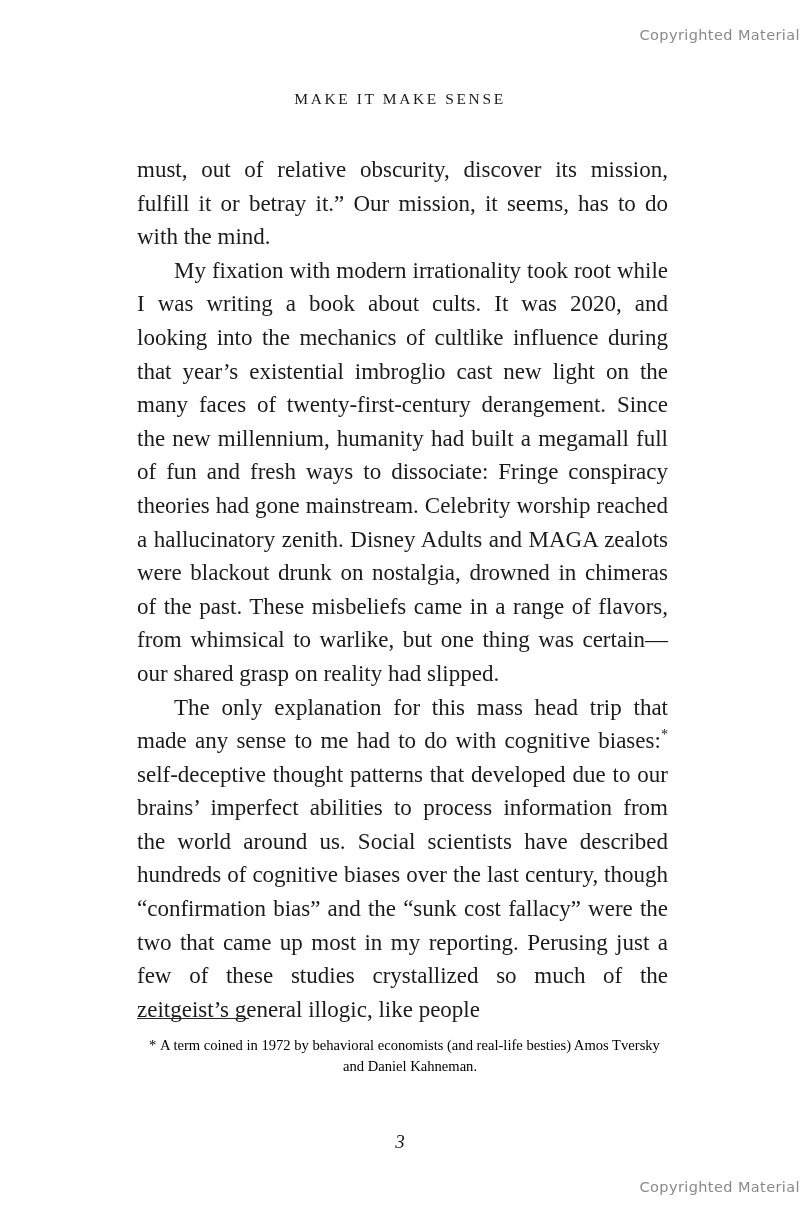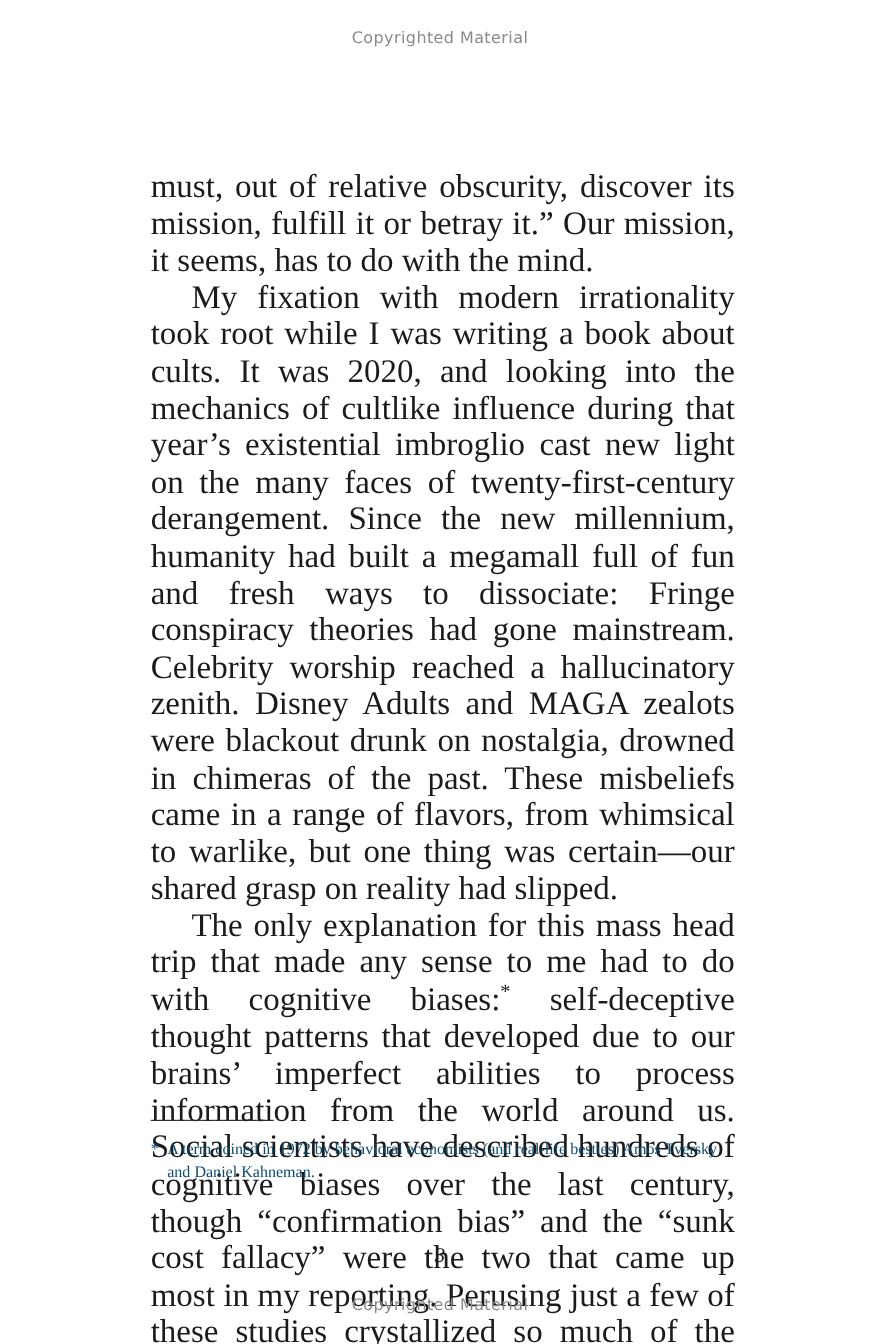--- a/index.html
+++ b/index.html
@@ -21,21 +21,21 @@
     inset: 0;
     width: 800px;
     height: 1222px;
   }
 
   
   .watermark {
     position: absolute;
     left: 0;
     width: 800px;
-    text-align: center;
+    text-align: right;
     font-family: "DejaVu Sans", "Liberation Sans", sans-serif;
     font-size: 14.5px;
     letter-spacing: 0.4px;
     color: #8a8a8a;
     white-space: nowrap;
   }
   .watermark-top { top: 27px; }
   .watermark-bottom { top: 1179px; }
 
   
@@ -55,21 +55,21 @@
   
   .text-block {
     position: absolute;
     left: 137px;
     top: 153px;
     width: 531px;
   }
 
   p.body-par {
     margin: 0;
-    font-size: 30px;
+    font-size: 23px;
     line-height: 33.6px;
     text-align: justify;
     text-justify: inter-word;
     hyphens: manual;
     -webkit-hyphens: manual;
     color: #1b1b1b;
   }
   p.body-par.indented { text-indent: 37px; }
 
   .ital { }
@@ -90,24 +90,24 @@
   .footnote-rule {
     width: 112px;
     height: 1px;
     background: #2a2a2a;
     margin: 0 0 16px 0;
   }
   .footnote {
     margin: 0;
     font-size: 14.6px;
     line-height: 20.5px;
-    color: #0c4a6e;
+    color: #000000;
     padding-left: 15px;
     text-indent: -15px;
-    text-align: left;
+    text-align: center;
   }
   .footnote .fn-marker {
     display: inline-block;
     width: 15px;
     text-indent: 0;
   }
 
   
   .folio {
     position: absolute;
@@ -120,20 +120,21 @@
     color: #1b1b1b;
   }
 </style>
 </head>
 <body>
 
 <div class="page">
 
   <div class="watermark watermark-top">Copyrighted Material</div>
 
+  <div class="running-head">MAKE IT MAKE SENSE</div>
 
   <div class="text-block">
 
     <p class="body-par">must, out of relative obscurity, discover its mission, fulfill it or betray it.” Our mission, it seems, has to do with the mind.</p>
 
     <p class="body-par indented">My fixation with modern irrationality took root while I was writing a book about cults. It was 2020, and looking into the mechanics of cultlike influence during that year’s existential imbroglio cast new light on the many faces of twenty-first-century derangement. Since the new millennium, humanity had built a megamall full of fun and fresh ways to dissociate: Fringe conspiracy theories had gone mainstream. Celebrity worship reached a hallucinatory zenith. Disney Adults and MAGA zealots were blackout drunk on nostalgia, drowned in chimeras of the past. These misbeliefs came in a range of flavors, from whimsical to warlike, but one thing was certain—our shared grasp on reality had slipped.</p>
 
     <p class="body-par indented"><span>The only explanation for this mass head trip that made any sense to me had to do with </span><span class="ital">cognitive biases</span><span>:</span><sup class="fn-ref">*</sup><span> self-deceptive thought patterns that developed due to our brains’ imperfect abilities to process information from the world around us. Social scientists have described hundreds of cognitive biases over the last century, though “confirmation bias” and the “sunk cost fallacy” were the two that came up most in my reporting. Perusing just a few of these studies crystallized so much of the zeitgeist’s general illogic, like people</span></p>
 
   </div>

